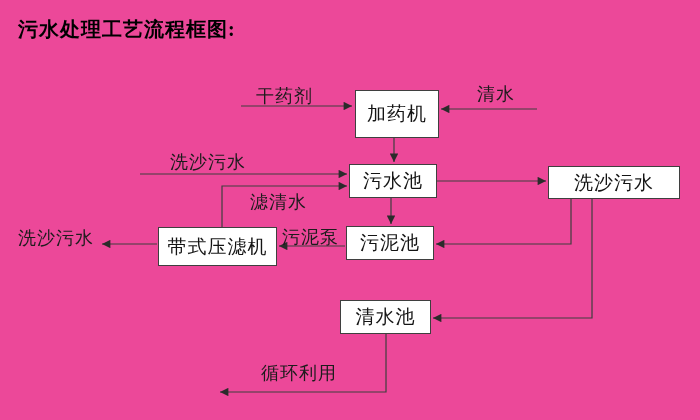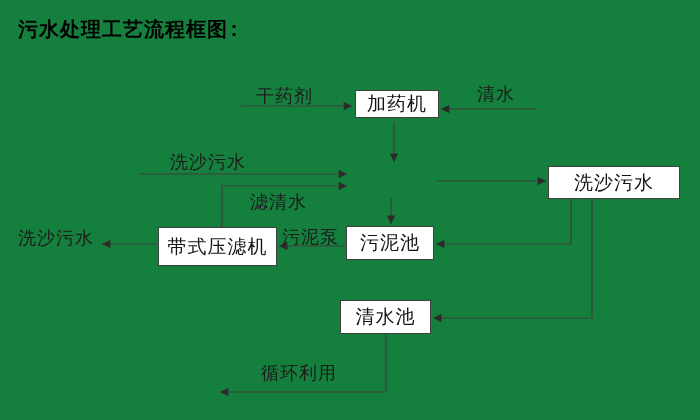--- a/index.html
+++ b/index.html
@@ -1,30 +1,30 @@
 <!DOCTYPE html>
 <html><head>
 <meta charset="utf-8">
 <style>
   html,body{margin:0;padding:0;background:#fff;}
   .stage{
-    position:relative;width:700px;height:420px;background:#15803d;overflow:hidden;
-    font-family:Liberation Mono, monospace;
+    position:relative;width:700px;height:420px;background:#ec4899;overflow:hidden;
+    font-family:Liberation Serif, serif;
   }
   .title{
     position:absolute;left:18px;top:16px;margin:0;
     font-size:20px;font-weight:700;color:#000;letter-spacing:1px;z-index:3;
   }
   .lines{position:absolute;left:0;top:0;z-index:1;}
   .node{
     position:absolute;box-sizing:border-box;border:1.4px solid #3f3f3f;background:#fff;
     display:flex;align-items:center;justify-content:center;
     font-size:19px;color:#141414;letter-spacing:1px;z-index:2;white-space:nowrap;
   }
-  #n-dosing{left:355px;top:90px;width:84px;height:28px;}
+  #n-dosing{left:355px;top:90px;width:84px;height:48px;}
   #n-sewage{left:349px;top:164px;width:88px;height:34px;}
   #n-tower{left:548px;top:166px;width:132px;height:33px;}
   #n-sludge{left:346px;top:226px;width:88px;height:34px;}
   #n-belt{left:158px;top:227px;width:119px;height:39px;}
   #n-clean{left:340px;top:300px;width:91px;height:34px;}
   .elabel{
     position:absolute;font-size:18px;color:#1c1c1c;letter-spacing:1px;
     z-index:2;white-space:nowrap;
   }
   #l-dry{left:256px;top:84px;}
@@ -60,20 +60,21 @@
       <path d="M391,198 L391,224" marker-end="url(#arw)"></path>
       <path d="M571,199 L571,244 L436,244" marker-end="url(#arw)"></path>
       <path d="M345,246 L279,246" marker-end="url(#arw)"></path>
       <path d="M157,244 L102,244" marker-end="url(#arw)"></path>
       <path d="M592,199 L592,318 L433,318" marker-end="url(#arw)"></path>
       <path d="M386,334 L386,392 L220,392" marker-end="url(#arw)"></path>
     </g>
   </svg>
 
   <div class="node" id="n-dosing">加药机</div>
+  <div class="node" id="n-sewage">污水池</div>
   <div class="node" id="n-tower">洗沙污水</div>
   <div class="node" id="n-sludge">污泥池</div>
   <div class="node" id="n-belt">带式压滤机</div>
   <div class="node" id="n-clean">清水池</div>
 
   <span class="elabel" id="l-dry">干药剂</span>
   <span class="elabel" id="l-cw">清水</span>
   <span class="elabel" id="l-sand">洗沙污水</span>
   <span class="elabel" id="l-filt">滤清水</span>
   <span class="elabel" id="l-slpump">污泥泵</span>

